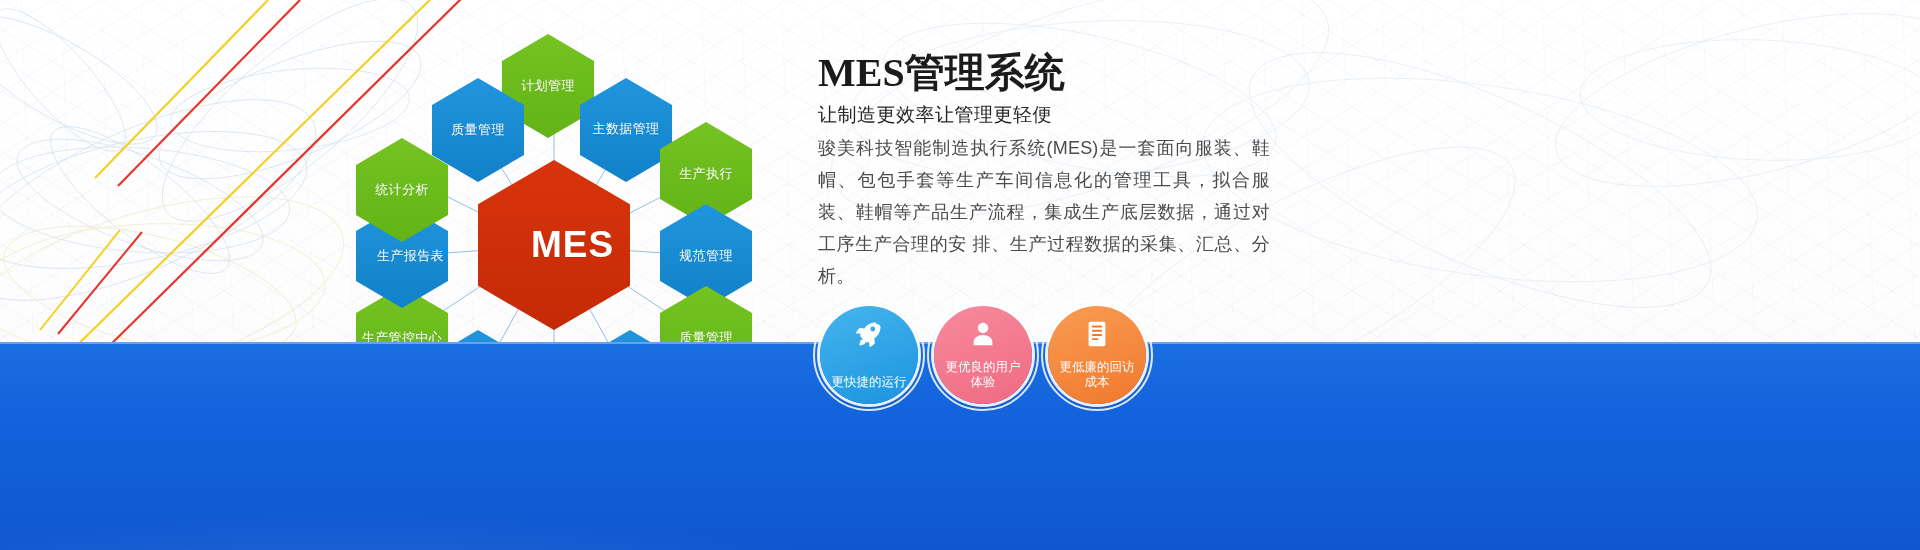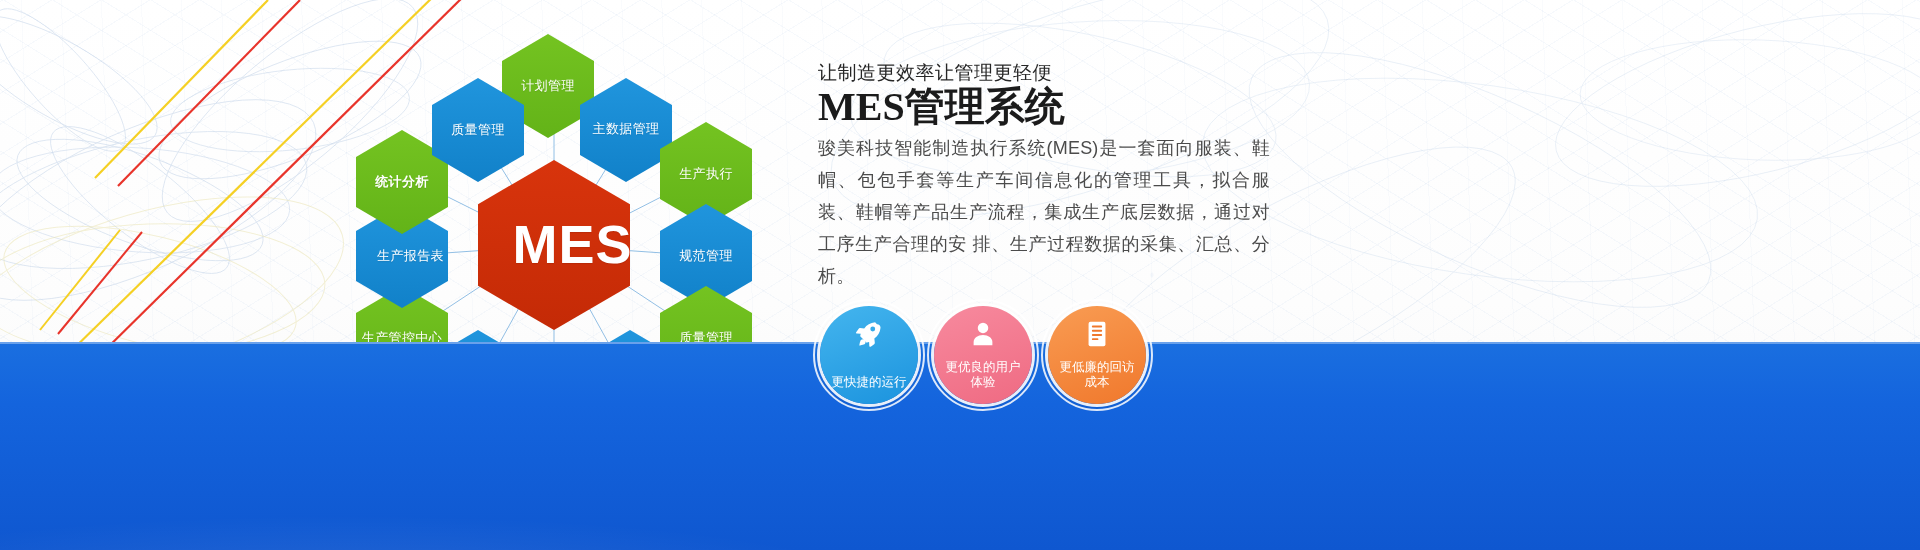--- a/index.html
+++ b/index.html
@@ -60,21 +60,21 @@
     display: flex; align-items: center; justify-content: center;
     color: #fff; font-size: 13px; line-height: 1.22; text-align: center;
     letter-spacing: .4px;
     border-radius: 4px;
   }
   .hex.green { background: #6dbe1f; background: linear-gradient(180deg,#74c321,#63b318); }
   .hex.blue  { background: #1a8fd6; background: linear-gradient(180deg,#2095dd,#1181c9); }
   .hex.red   {
     background: linear-gradient(180deg,#d8340c,#c42a06);
     width: 152px; height: 170px;
-    font-size: 54px; font-weight: bold; letter-spacing: 1px; padding-left: 37px;
+    font-size: 37px; font-weight: bold; letter-spacing: 1px; padding-left: 37px;
   }
   .hex-label { display:block; padding: 0 4px; text-shadow: 0 1px 1px rgba(0,0,0,.10); }
 
   
   #right-col { position: absolute; left: 818px; top: 52px; width: 470px; }
   #title {
     font-family: "Liberation Serif", "DejaVu Serif", serif;
     font-size: 40px; font-weight: bold; color: #1b1b1b; letter-spacing: 0px;
     line-height: 1.05;
   }
@@ -202,31 +202,31 @@
       </div>
     <div class="hex blue" style="left:102px; top:312px;">
       <span class="hex-label">设备管理</span>
       </div>
     <div class="hex green" style="left:26px; top:268px;">
       <span class="hex-label">生产管控中心</span>
       </div>
     <div class="hex blue" style="left:26px; top:186px;padding-left:17px;">
       <span class="hex-label">生产报告表</span>
       </div>
-    <div class="hex green" style="left:26px; top:112px;font-weight:bold;">
+    <div class="hex green" style="left:26px; top:120px;">
       <span class="hex-label">统计分析</span>
       </div>
     <div class="hex blue" style="left:102px; top:60px;">
       <span class="hex-label">质量管理</span>
       </div>
   </div>
 
   <div id="right-col">
+    <div id="title">MES管理系统</div>
     <div id="subtitle">让制造更效率让管理更轻便</div>
-    <div id="title">MES管理系统</div>
     <div id="desc">骏美科技智能制造执行系统(MES)是一套面向服装、鞋帽、包包手套等生产车间信息化的管理工具，拟合服装、鞋帽等产品生产流程，集成生产底层数据，通过对工序生产合理的安 排、生产过程数据的采集、汇总、分析。</div>
   </div>
 
   <div class="blue-band">
     <div class="band-mask"></div>
   </div>
 
   <div id="badges">
 
     <div class="badge b1">

